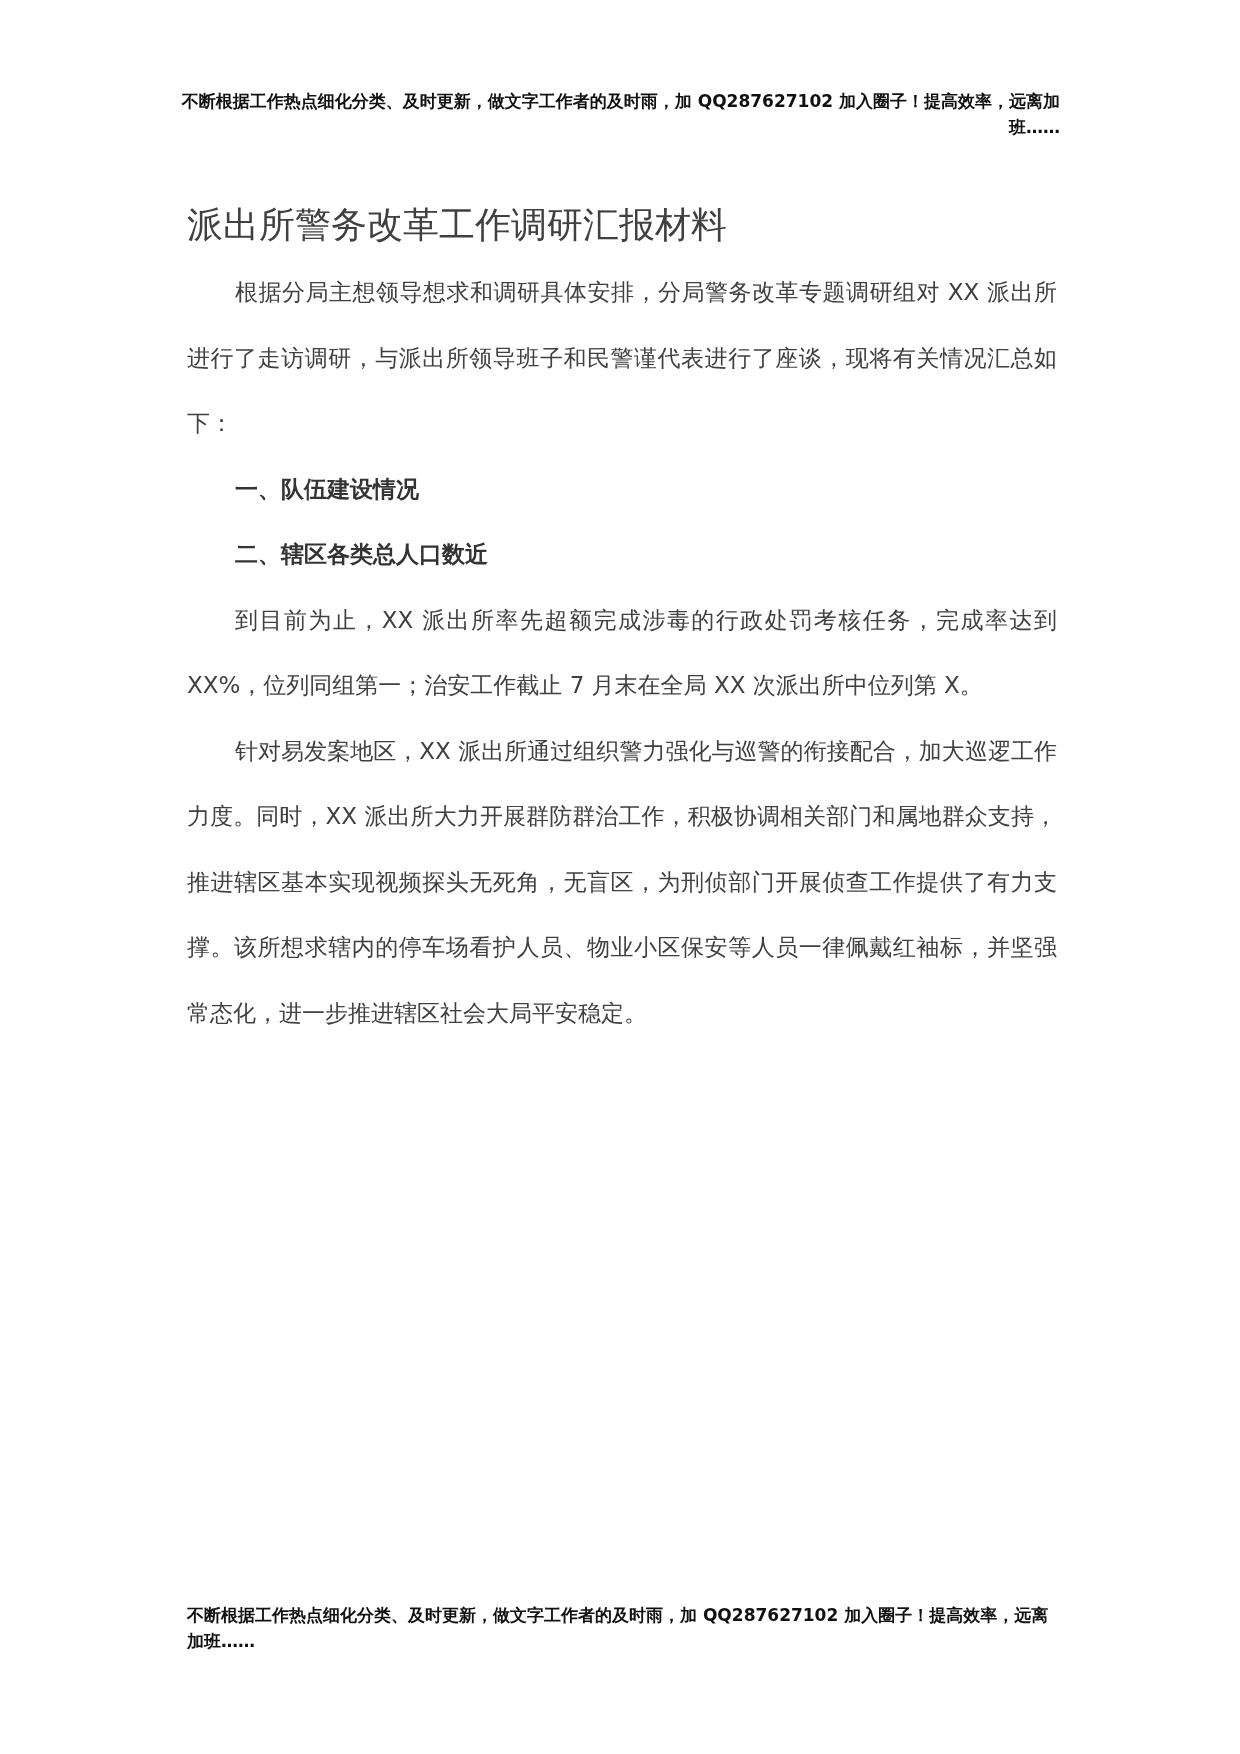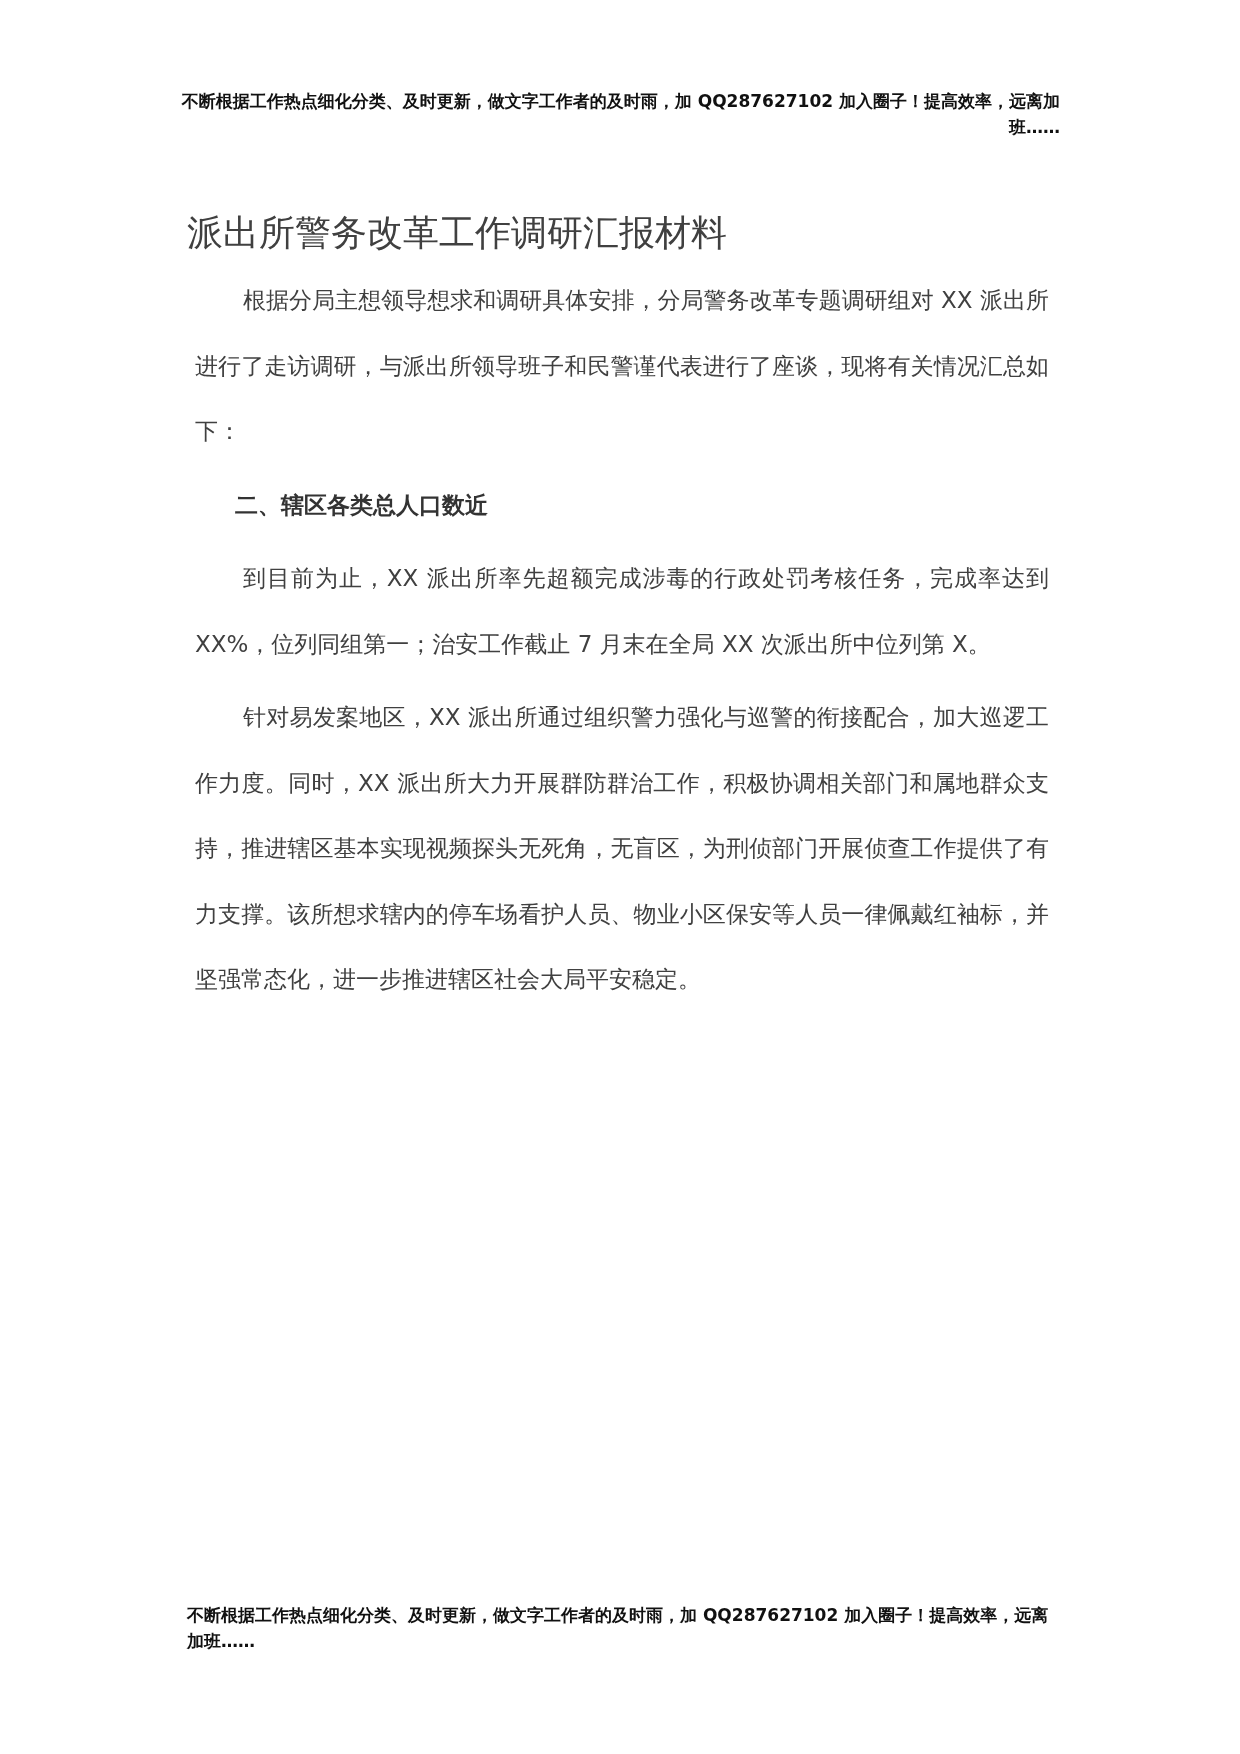--- a/index.html
+++ b/index.html
@@ -1,36 +1,37 @@
 <!DOCTYPE html>
 <html><head>
   <meta charset="utf-8">
   <style>
     html, body { margin: 0; padding: 0; background: #ffffff; }
     body { width: 1240px; height: 1754px; position: relative; overflow: hidden;
            font-family: "DejaVu Sans", "Liberation Sans", sans-serif; color: #404040; }
     .hdr { position: absolute; left: 180px; top: 88px; width: 880px; text-align: right;
            font-size: 17px; font-weight: bold; color: #111; line-height: 26px; }
     .title { position: absolute; left: 187px; top: 200px; font-size: 36px; color: #404040;
-             letter-spacing: 0px; line-height: 50px; margin-top: 8px; }
+             letter-spacing: 0px; line-height: 50px; }
     .body { position: absolute; left: 187px; top: 260px; width: 870px; font-size: 23px;
             line-height: 65.5px; color: #404040; }
-    .body p { margin: 8px; text-indent: 48px; text-align: justify; }
+    .body p { margin: 0; text-indent: 48px; text-align: justify; }
     .body h2 { margin: 0; font-size: 23px; font-weight: bold; text-indent: 48px;
                line-height: 65.5px; color: #333; }
     .ftr { position: absolute; left: 187px; top: 1602px; width: 870px; font-size: 17px;
            font-weight: bold; color: #111; line-height: 26px; }
   </style>
 </head>
 <body>
 
 <div class="hdr">不断根据工作热点细化分类、及时更新，做文字工作者的及时雨，加 QQ287627102 加入圈子！提高效率，远离加班……</div>
 
 <div class="title">派出所警务改革工作调研汇报材料</div>
 
 <div class="body">
   <p>根据分局主想领导想求和调研具体安排，分局警务改革专题调研组对 XX 派出所进行了走访调研，与派出所领导班子和民警谨代表进行了座谈，现将有关情况汇总如下：</p>
+  <h2>一、队伍建设情况</h2>
   <h2>二、辖区各类总人口数近</h2>
   <p>到目前为止，XX 派出所率先超额完成涉毒的行政处罚考核任务，完成率达到 XX%，位列同组第一；治安工作截止 7 月末在全局 XX 次派出所中位列第 X。</p>
   <p>针对易发案地区，XX 派出所通过组织警力强化与巡警的衔接配合，加大巡逻工作力度。同时，XX 派出所大力开展群防群治工作，积极协调相关部门和属地群众支持，推进辖区基本实现视频探头无死角，无盲区，为刑侦部门开展侦查工作提供了有力支撑。该所想求辖内的停车场看护人员、物业小区保安等人员一律佩戴红袖标，并坚强常态化，进一步推进辖区社会大局平安稳定。</p>
 </div>
 
 <div class="ftr">不断根据工作热点细化分类、及时更新，做文字工作者的及时雨，加 QQ287627102 加入圈子！提高效率，远离加班……</div>
 
 </body></html>

